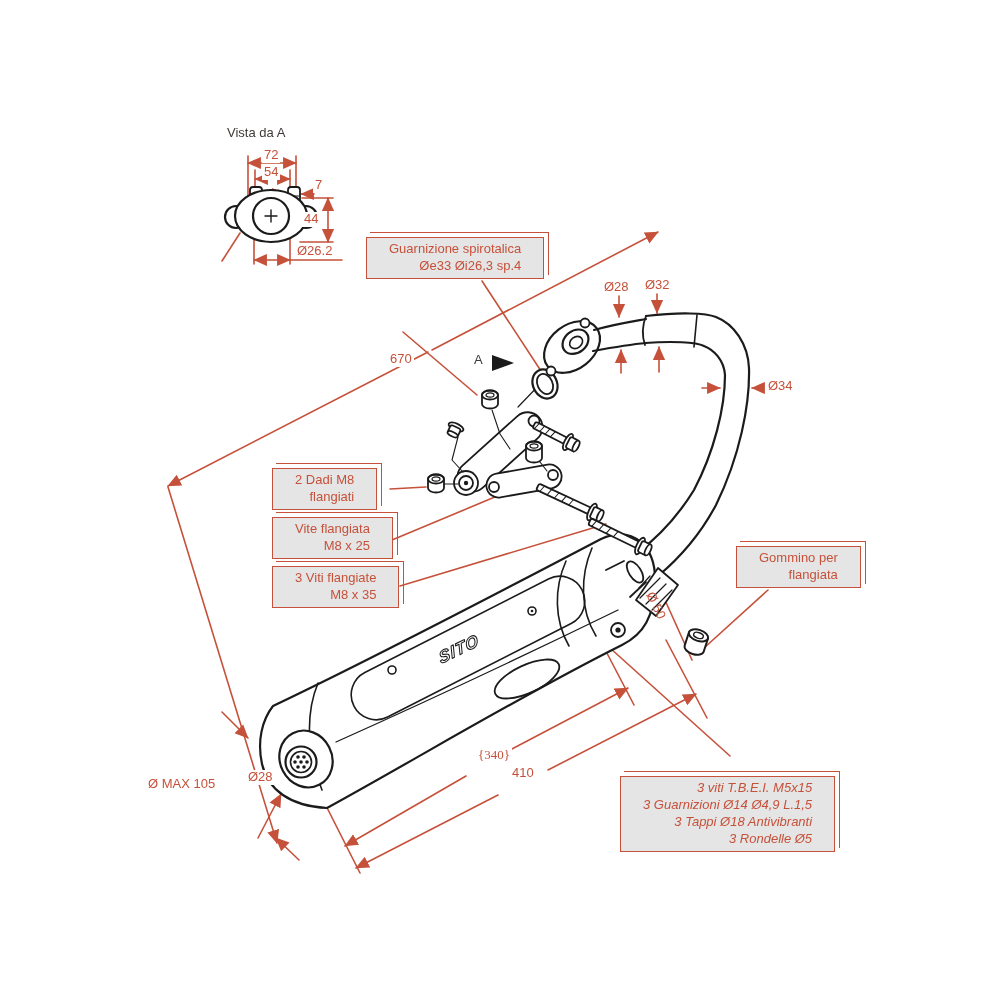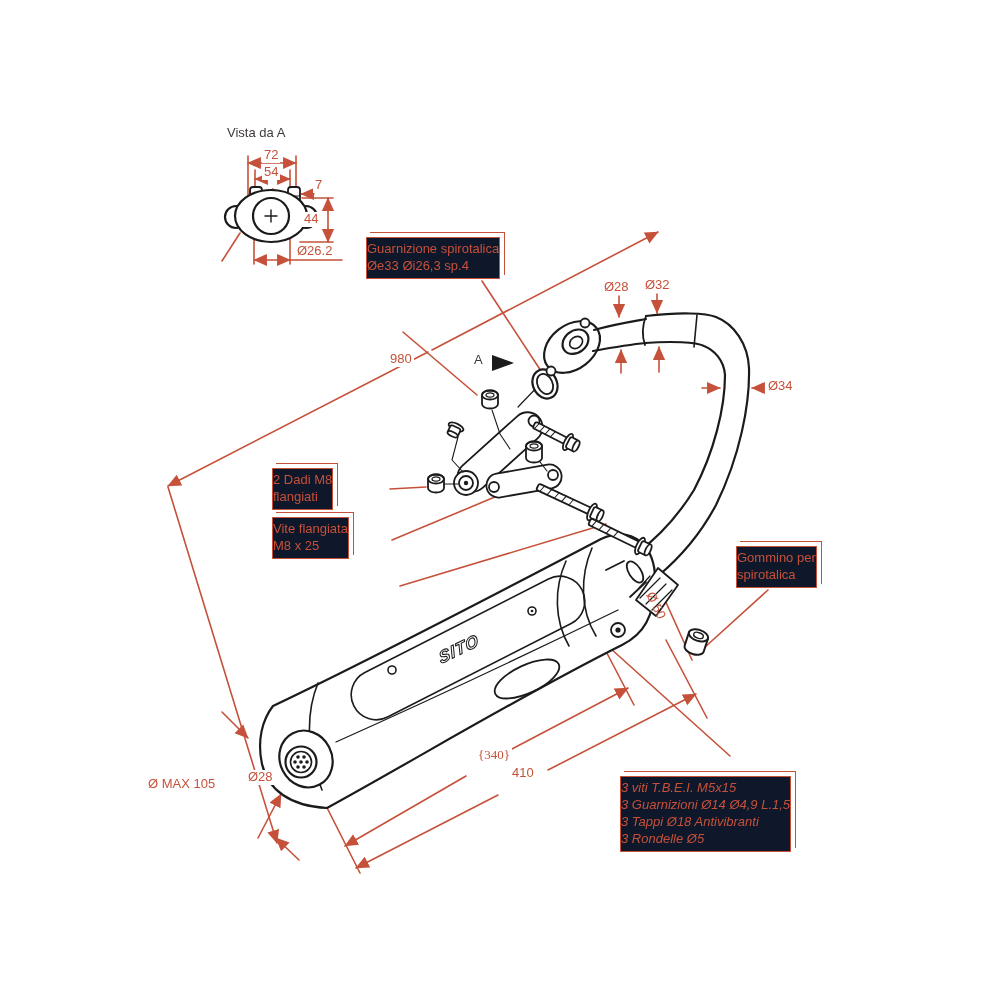--- a/index.html
+++ b/index.html
@@ -14,24 +14,24 @@
   #art{position:absolute;left:0;top:0;z-index:1;}
   .dim{
     position:absolute;z-index:3;color:var(--red);
     font:13px/1.15 "Liberation Sans",sans-serif;
     background:#fff;padding:0 2px;white-space:nowrap;
   }
   .dim.dark{color:#3d3a38;background:transparent;font-size:13px;}
   .dim.nobg{background:transparent;}
   .dim.rot{transform:rotate(64deg);transform-origin:0 0;}
   .callout{
-    position:absolute;z-index:3;background:#0f172a;
+    position:absolute;z-index:3;background:#e5e5e5;
     border:1.5px solid var(--red);color:var(--red);
     font:13px/1.3 "Liberation Sans",sans-serif;
-    padding:3px 0;white-space:nowrap;
+    padding:3px 22px;white-space:nowrap;text-align:right;
   }
   .callout::after{
     content:"";position:absolute;left:3px;top:-6px;right:-6px;bottom:3px;
     border-top:1.5px solid var(--red);border-right:1.5px solid var(--red);
     pointer-events:none;
   }
   .callout div{white-space:nowrap;}
 </style>
 </head>
 <body>
@@ -253,21 +253,21 @@
   </g>
 </svg>
 
   <span class="dim dark" style="left:225px;top:126px;">Vista da A</span>
   <span class="dim" style="left:262px;top:148px;">72</span>
   <span class="dim" style="left:262px;top:165px;">54</span>
   <span class="dim" style="left:313px;top:178px;">7</span>
   <span class="dim" style="left:302px;top:212px;">44</span>
   <span class="dim" style="left:295px;top:244px;">Ø26.2</span>
 
-  <span class="dim" style="left:388px;top:352px;">980</span>
+  <span class="dim" style="left:388px;top:352px;">670</span>
   <span class="dim" style="left:602px;top:280px;">Ø28</span>
   <span class="dim" style="left:643px;top:278px;">Ø32</span>
   <span class="dim" style="left:766px;top:379px;">Ø34</span>
   <span class="dim dark nobg" style="left:472px;top:353px;">A</span>
   <span class="dim" style="left:146px;top:777px;">Ø MAX 105</span>
   <span class="dim" style="left:246px;top:770px;">Ø28</span>
   <span class="dim" style="left:476px;top:748px;font-family:Liberation Serif, serif;">{340}</span>
   <span class="dim" style="left:510px;top:766px;">410</span>
   <span class="dim rot nobg" style="left:655px;top:588px;">Ø 50</span>
 
@@ -280,24 +280,28 @@
   <div class="callout" style="left:272px;top:468px;">
     <div>2 Dadi M8</div>
     <div>flangiati</div>
   </div>
 
   <div class="callout" style="left:272px;top:517px;">
     <div>Vite flangiata</div>
     <div>M8 x 25</div>
   </div>
 
+  <div class="callout" style="left:272px;top:566px;">
+    <div>3 Viti flangiate</div>
+    <div>M8 x 35</div>
+  </div>
 
   <div class="callout" style="left:736px;top:546px;">
     <div>Gommino per</div>
-    <div>spirotalica</div>
+    <div>flangiata</div>
   </div>
 
   <div class="callout" style="left:620px;top:776px;font-style:italic;">
     <div>3 viti T.B.E.I. M5x15</div>
     <div>3 Guarnizioni Ø14 Ø4,9 L.1,5</div>
     <div>3 Tappi Ø18 Antivibranti</div>
     <div>3 Rondelle Ø5</div>
   </div>
 
 </div>

